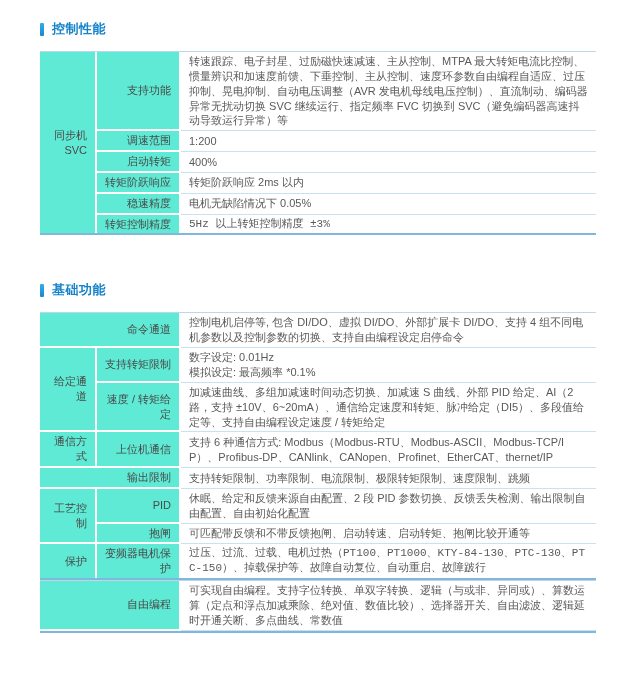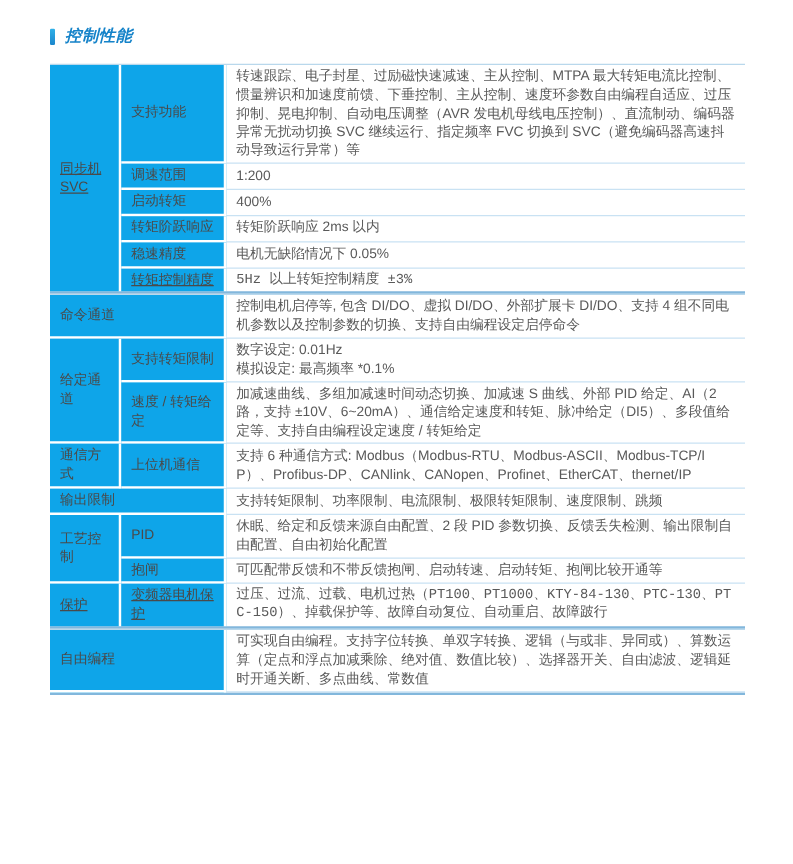--- a/index.html
+++ b/index.html
@@ -14,48 +14,49 @@
   
   .sec-head { display: flex; align-items: center; margin: 0 0 13px 0; }
   .sec-head .bar {
     width: 4px; height: 13px; margin-right: 8px; border-radius: 1px;
     background: linear-gradient(180deg, #2fb0e8 0%, #1b86cc 100%);
   }
   .sec-head h2 {
     margin: 0; font-size: 13px; font-weight: bold; color: #1583c9;
     letter-spacing: 0.5px;
   }
-  .sec-gap-1 { margin-top: 0; font-style: italic; }
+  .sec-gap-1 { margin-top: 0; }
   .sec-gap-2 { margin-top: 46px; }
   .sec-gap-3 { margin-top: 56px; }
 
   
   table.spec {
     width: 100%;
     border-collapse: separate;
     border-spacing: 0;
     border-top: 1px solid #b9d8ec;
     border-bottom: 2px solid #82b7dc;
     table-layout: fixed;
   }
   table.spec td {
     font-size: 11px;
     line-height: 1.35;
     vertical-align: middle;
     padding: 2px 8px;
     word-break: break-all;
   }
   td.lbl {
-    background: #0ea5e9;
+    background: #5eead4;
     color: #4a4a4a;
     padding-left: 10px;
     border-right: 2px solid #ffffff;
     border-bottom: 2px solid #ffffff;
+    text-align: right;
   }
-  td.lbl.bottom { border-bottom: none; text-decoration: underline; }
+  td.lbl.bottom { border-bottom: none; }
   td.val {
     color: #595959;
     padding-left: 10px;
     border-bottom: 1px solid #c9e2f3;
   }
   td.val.bottom { border-bottom: none; font-family: Liberation Mono, monospace; }
   td.pre { white-space: pre-line; }
   col.c1 { width: 57px; }
   col.c2 { width: 84px; }
   col.c3 { width: auto; }
@@ -99,20 +100,24 @@
       <td class="lbl">稳速精度</td>
       <td class="val">电机无缺陷情况下 0.05%</td>
     </tr>
     <tr>
       <td class="lbl bottom">转矩控制精度</td>
       <td class="val bottom">5Hz 以上转矩控制精度 ±3%</td>
     </tr>
   </tbody>
     </table>
 
+  <div class="sec-head sec-gap-2">
+    <span class="bar"></span>
+    <h2>基础功能</h2>
+  </div>
 
   <table class="spec">
     <colgroup>
         <col class="c1">
         <col class="c2">
         <col class="c3">
       </colgroup>
     <tbody>
         <tr>
       <td class="lbl" colspan="2">命令通道</td>

